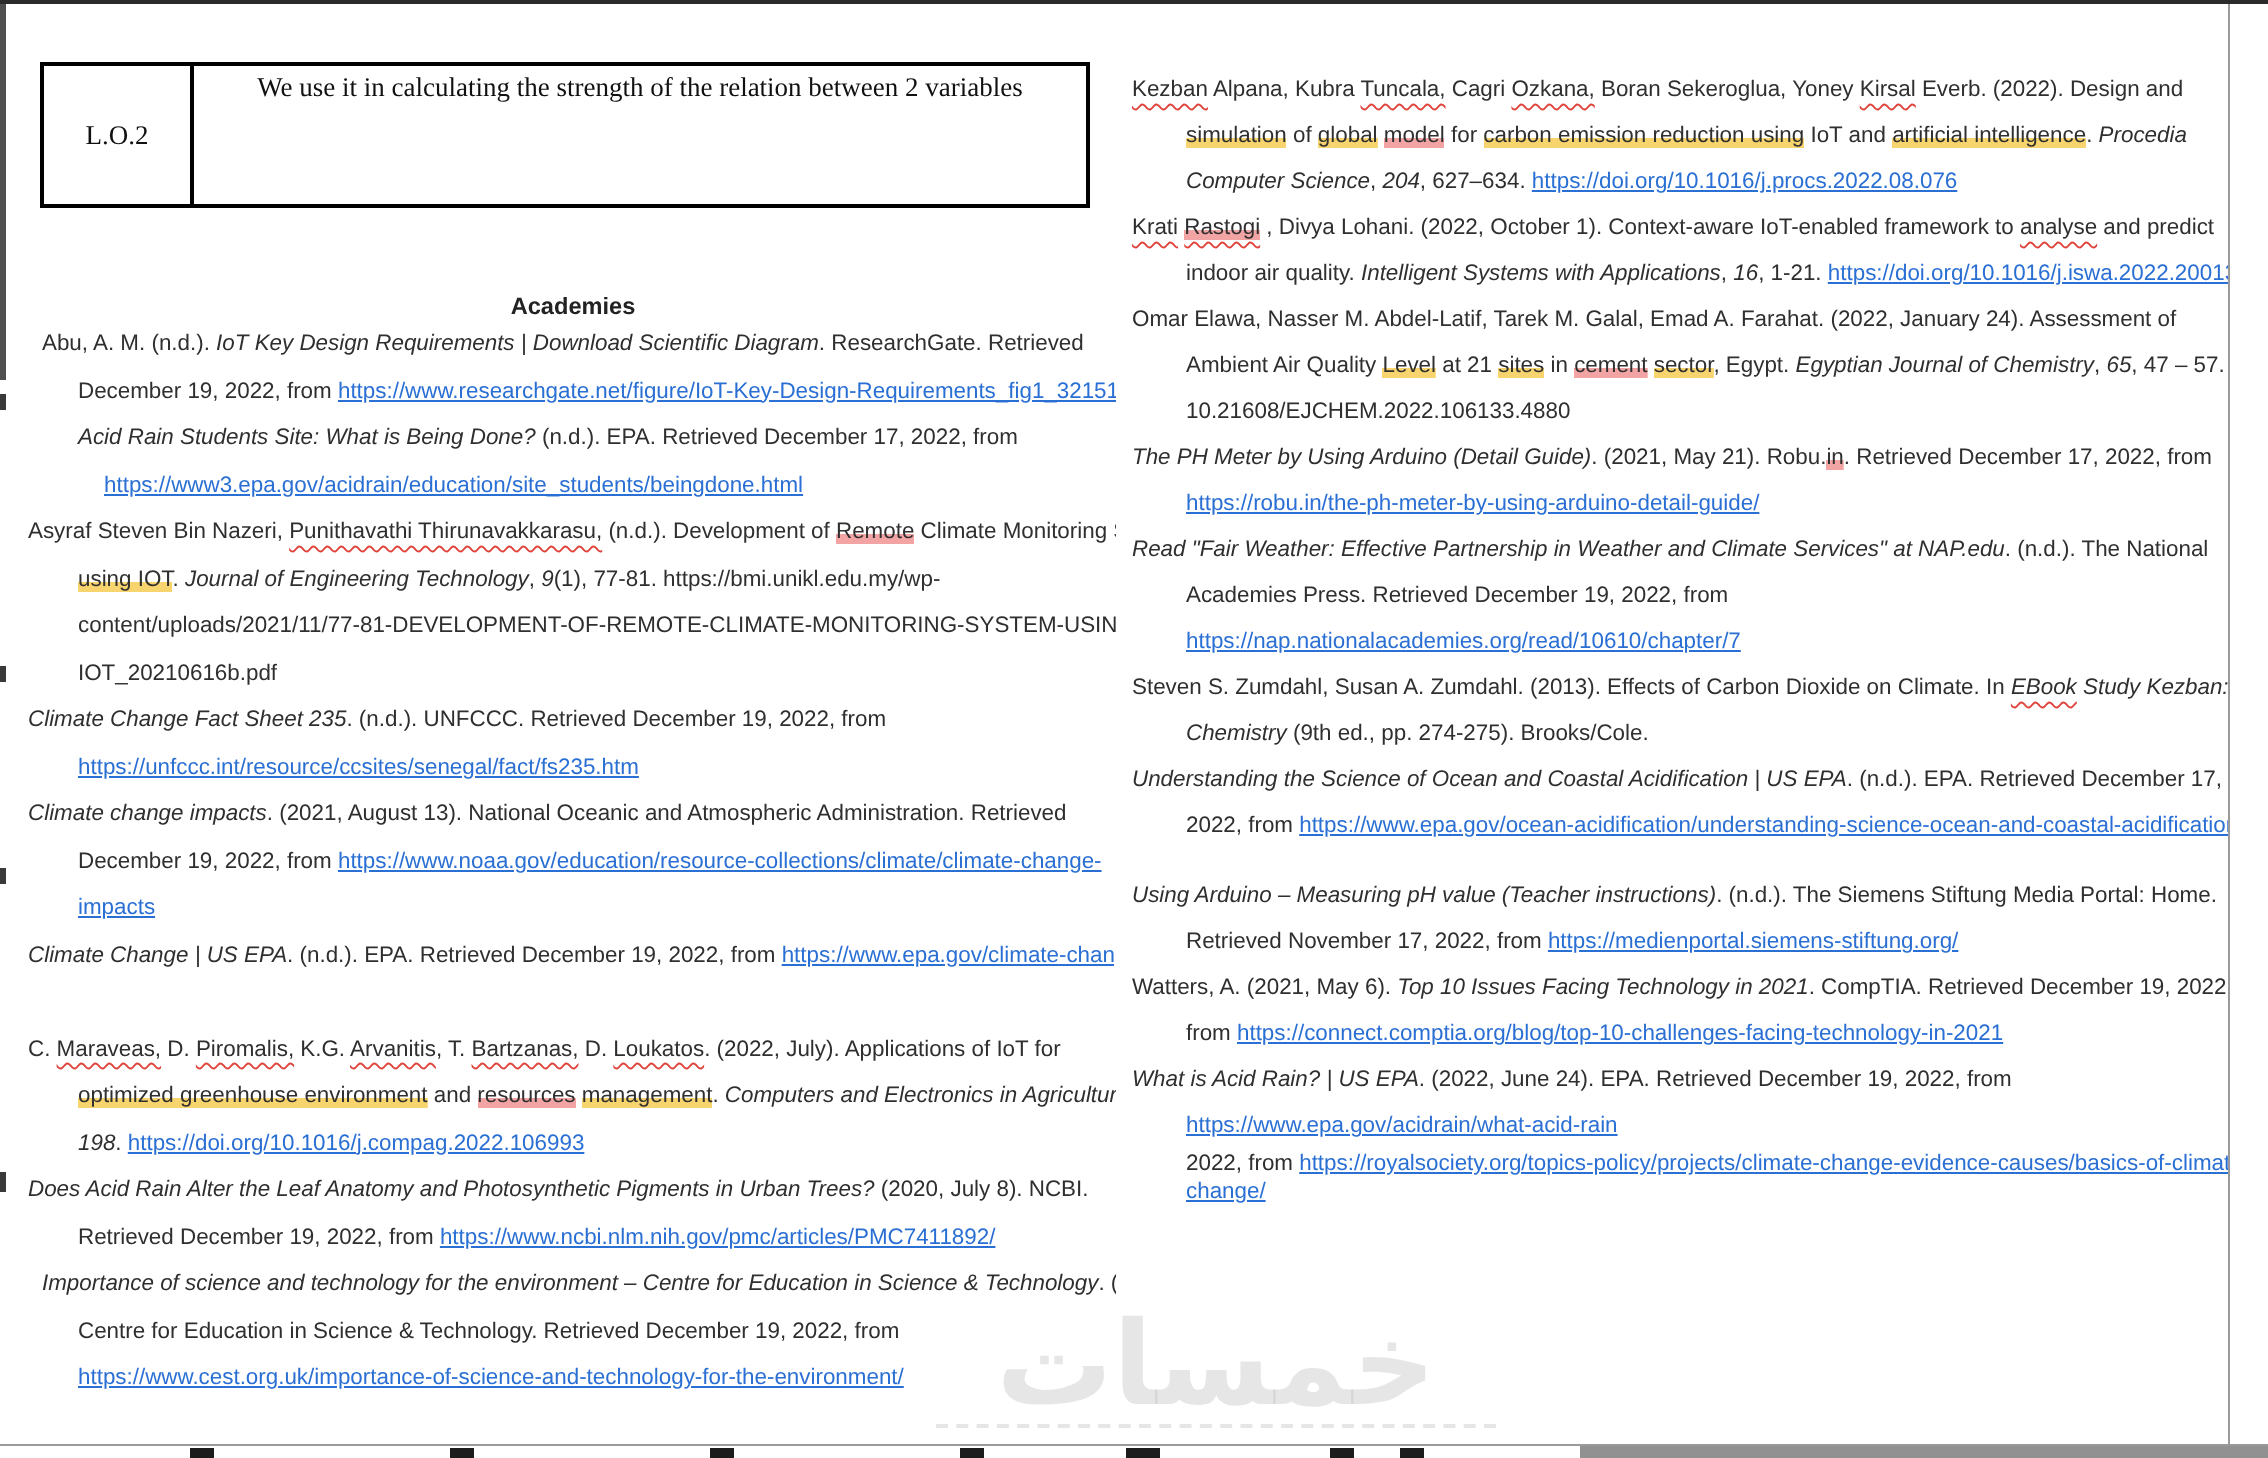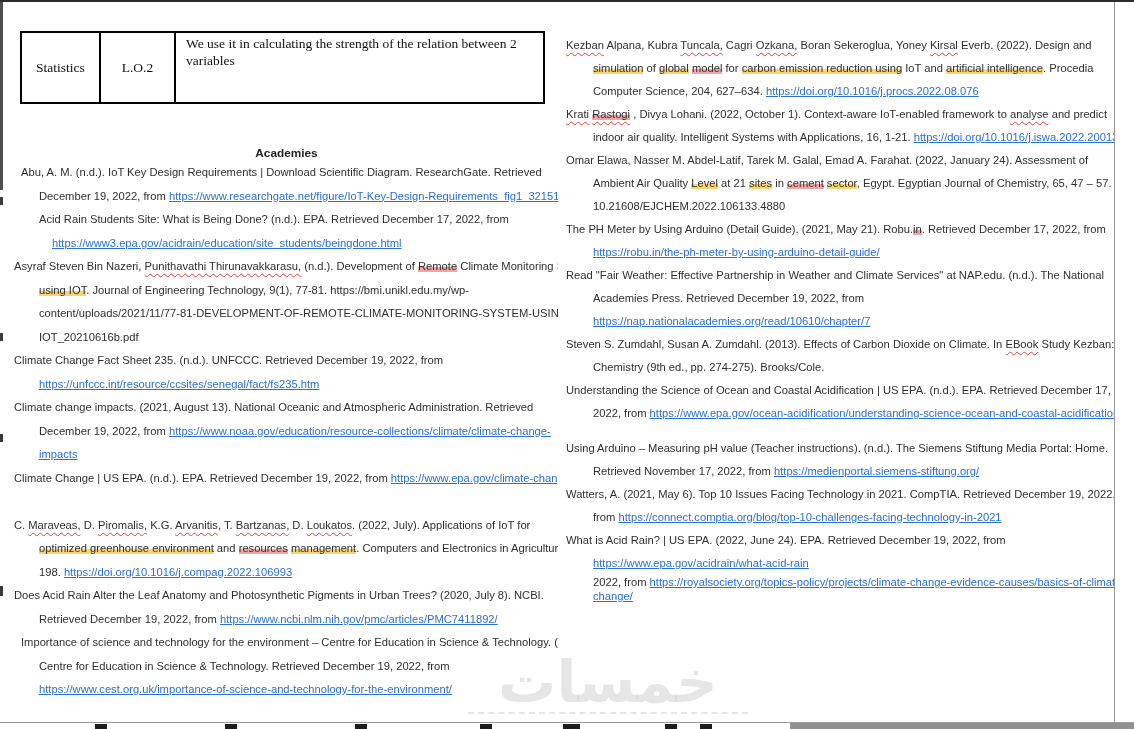--- a/index.html
+++ b/index.html
@@ -41,21 +41,21 @@
   .refs-heading{position:absolute;left:0;top:144px;width:557px;text-align:center;
                 font-weight:bold;font-size:11.8px;color:#222;}
   .refs{position:absolute;font-size:11.2px;}
   #refs-left{left:6px;top:159px;width:548px;}
   #refs-right{left:8px;top:32px;width:546px;}
   #refs-left .line{height:23.5px;line-height:23.5px;}
   #refs-right .line{height:23px;line-height:23px;}
   .line{white-space:nowrap;}
   .line.tight{height:14px !important;line-height:14px !important;}
   .spacer{height:23.5px;}
-  .it{}
+  .it{font-style:italic;}
   .lnk{color:var(--link,#2a6fd4);text-decoration:underline;cursor:pointer;}
   .hy{background:linear-gradient(var(--hl-y,#f7d46e),var(--hl-y,#f7d46e)) bottom/100% 5px no-repeat;}
   .hp{background:linear-gradient(var(--hl-p,#f2a3a3),var(--hl-p,#f2a3a3)) bottom/100% 5px no-repeat;}
   .sq{text-decoration:underline;text-decoration-style:wavy;
       text-decoration-color:var(--sq,#e0443c);text-decoration-thickness:1px;text-underline-offset:3px;}
   .sq.hp,.sq.hy{text-decoration-line:underline;}
 
   
   .watermark{position:absolute;left:468px;top:652px;width:280px;z-index:6;pointer-events:none;
              font-family:"DejaVu Sans",sans-serif;font-size:58px;font-weight:bold;
@@ -67,21 +67,20 @@
 
 <div class="topline"></div>
 <div class="left-edge-bar"></div>
 <div class="edge-dash" style="left:0;top:197px;width:3px;height:8px;"></div>
 <div class="edge-dash" style="left:0;top:333px;width:3px;height:8px;"></div>
 <div class="edge-dash" style="left:0;top:434px;width:3px;height:8px;"></div>
 <div class="edge-dash" style="left:0;top:586px;width:3px;height:10px;"></div>
 
 <div class="page page-left">
   <div class="loi-table">
-    <div class="loi-cell loi-c1">Statistics</div>
     <div class="loi-cell loi-c2">L.O.2</div>
     <div class="loi-cell loi-c3">We use it in calculating the strength of the relation between 2 variables</div>
   </div>
   <div class="refs-heading">Academies</div>
   <div class="refs" id="refs-left">
       <div class="ref">
         <div class="line" style="padding-left: 7px;"><span>Abu, A. M. (n.d.). </span><span class="it">IoT Key Design Requirements | Download Scientific Diagram</span><span>. ResearchGate. Retrieved</span></div>
         <div class="line" style="padding-left: 25px;"><span>December 19, 2022, from </span><span class="lnk">https://www.researchgate.net/figure/IoT-Key-Design-Requirements_fig1_321513584</span></div>
       </div>
       <div class="ref">

